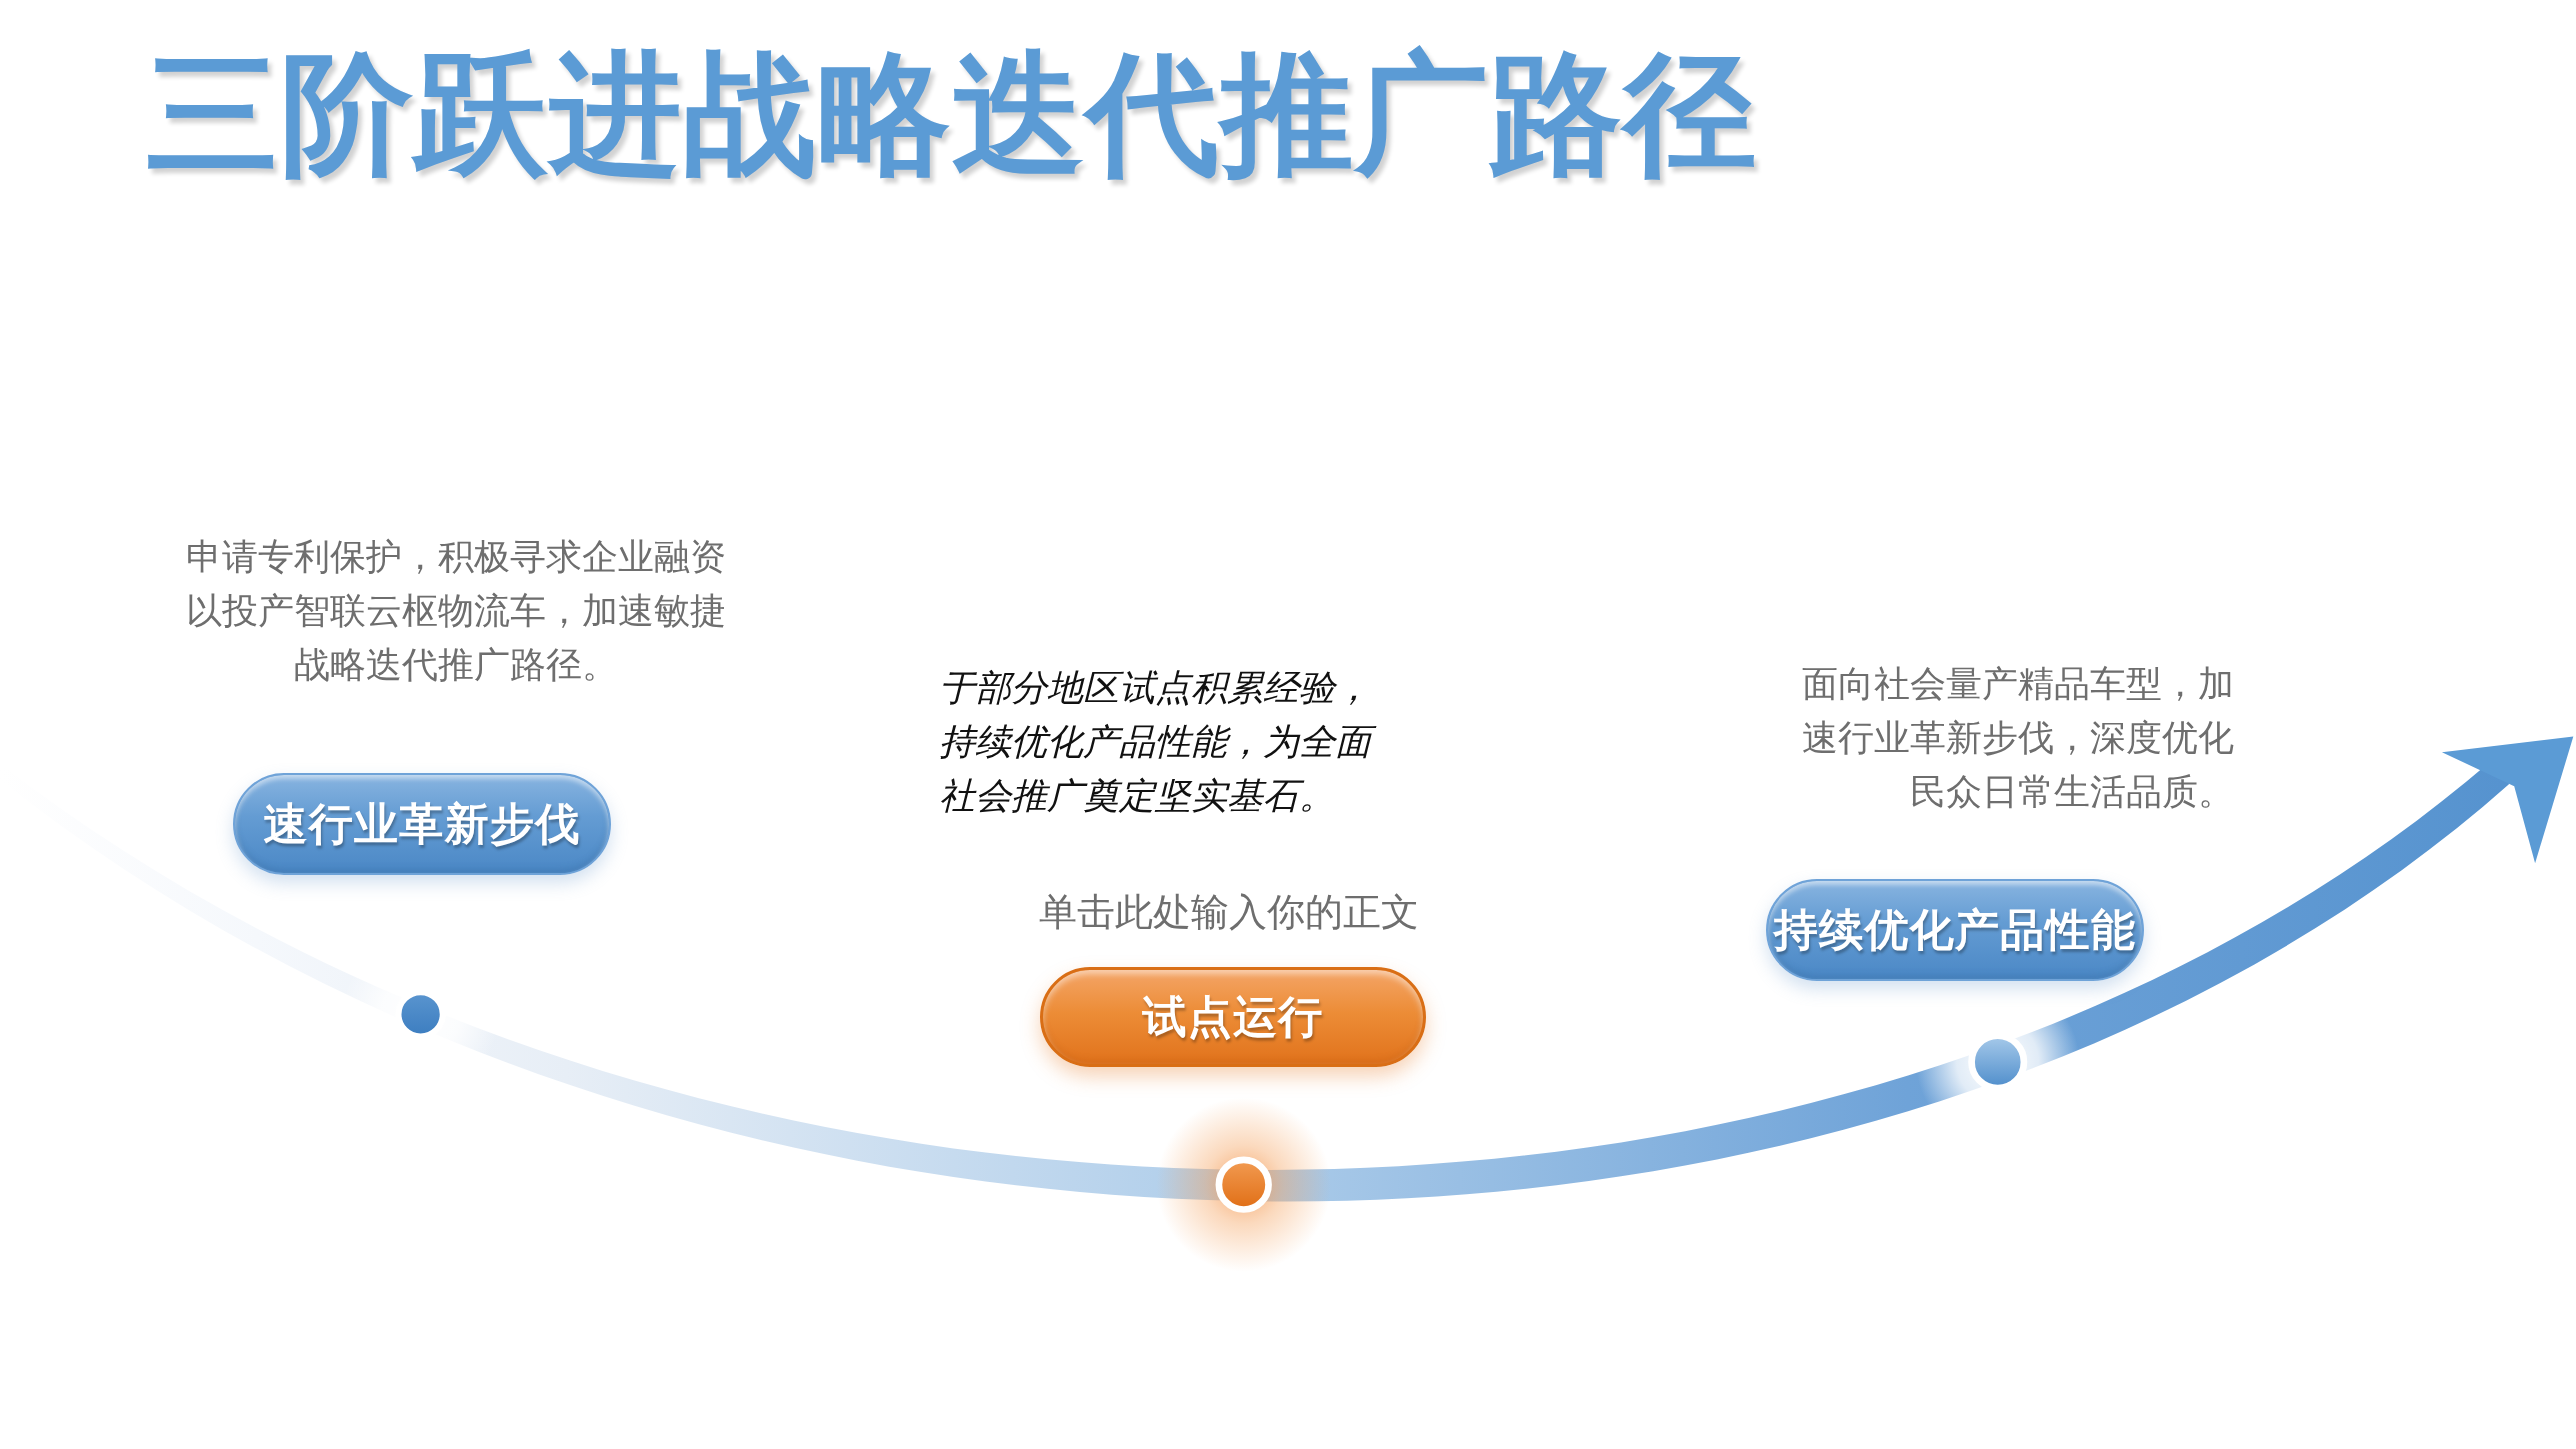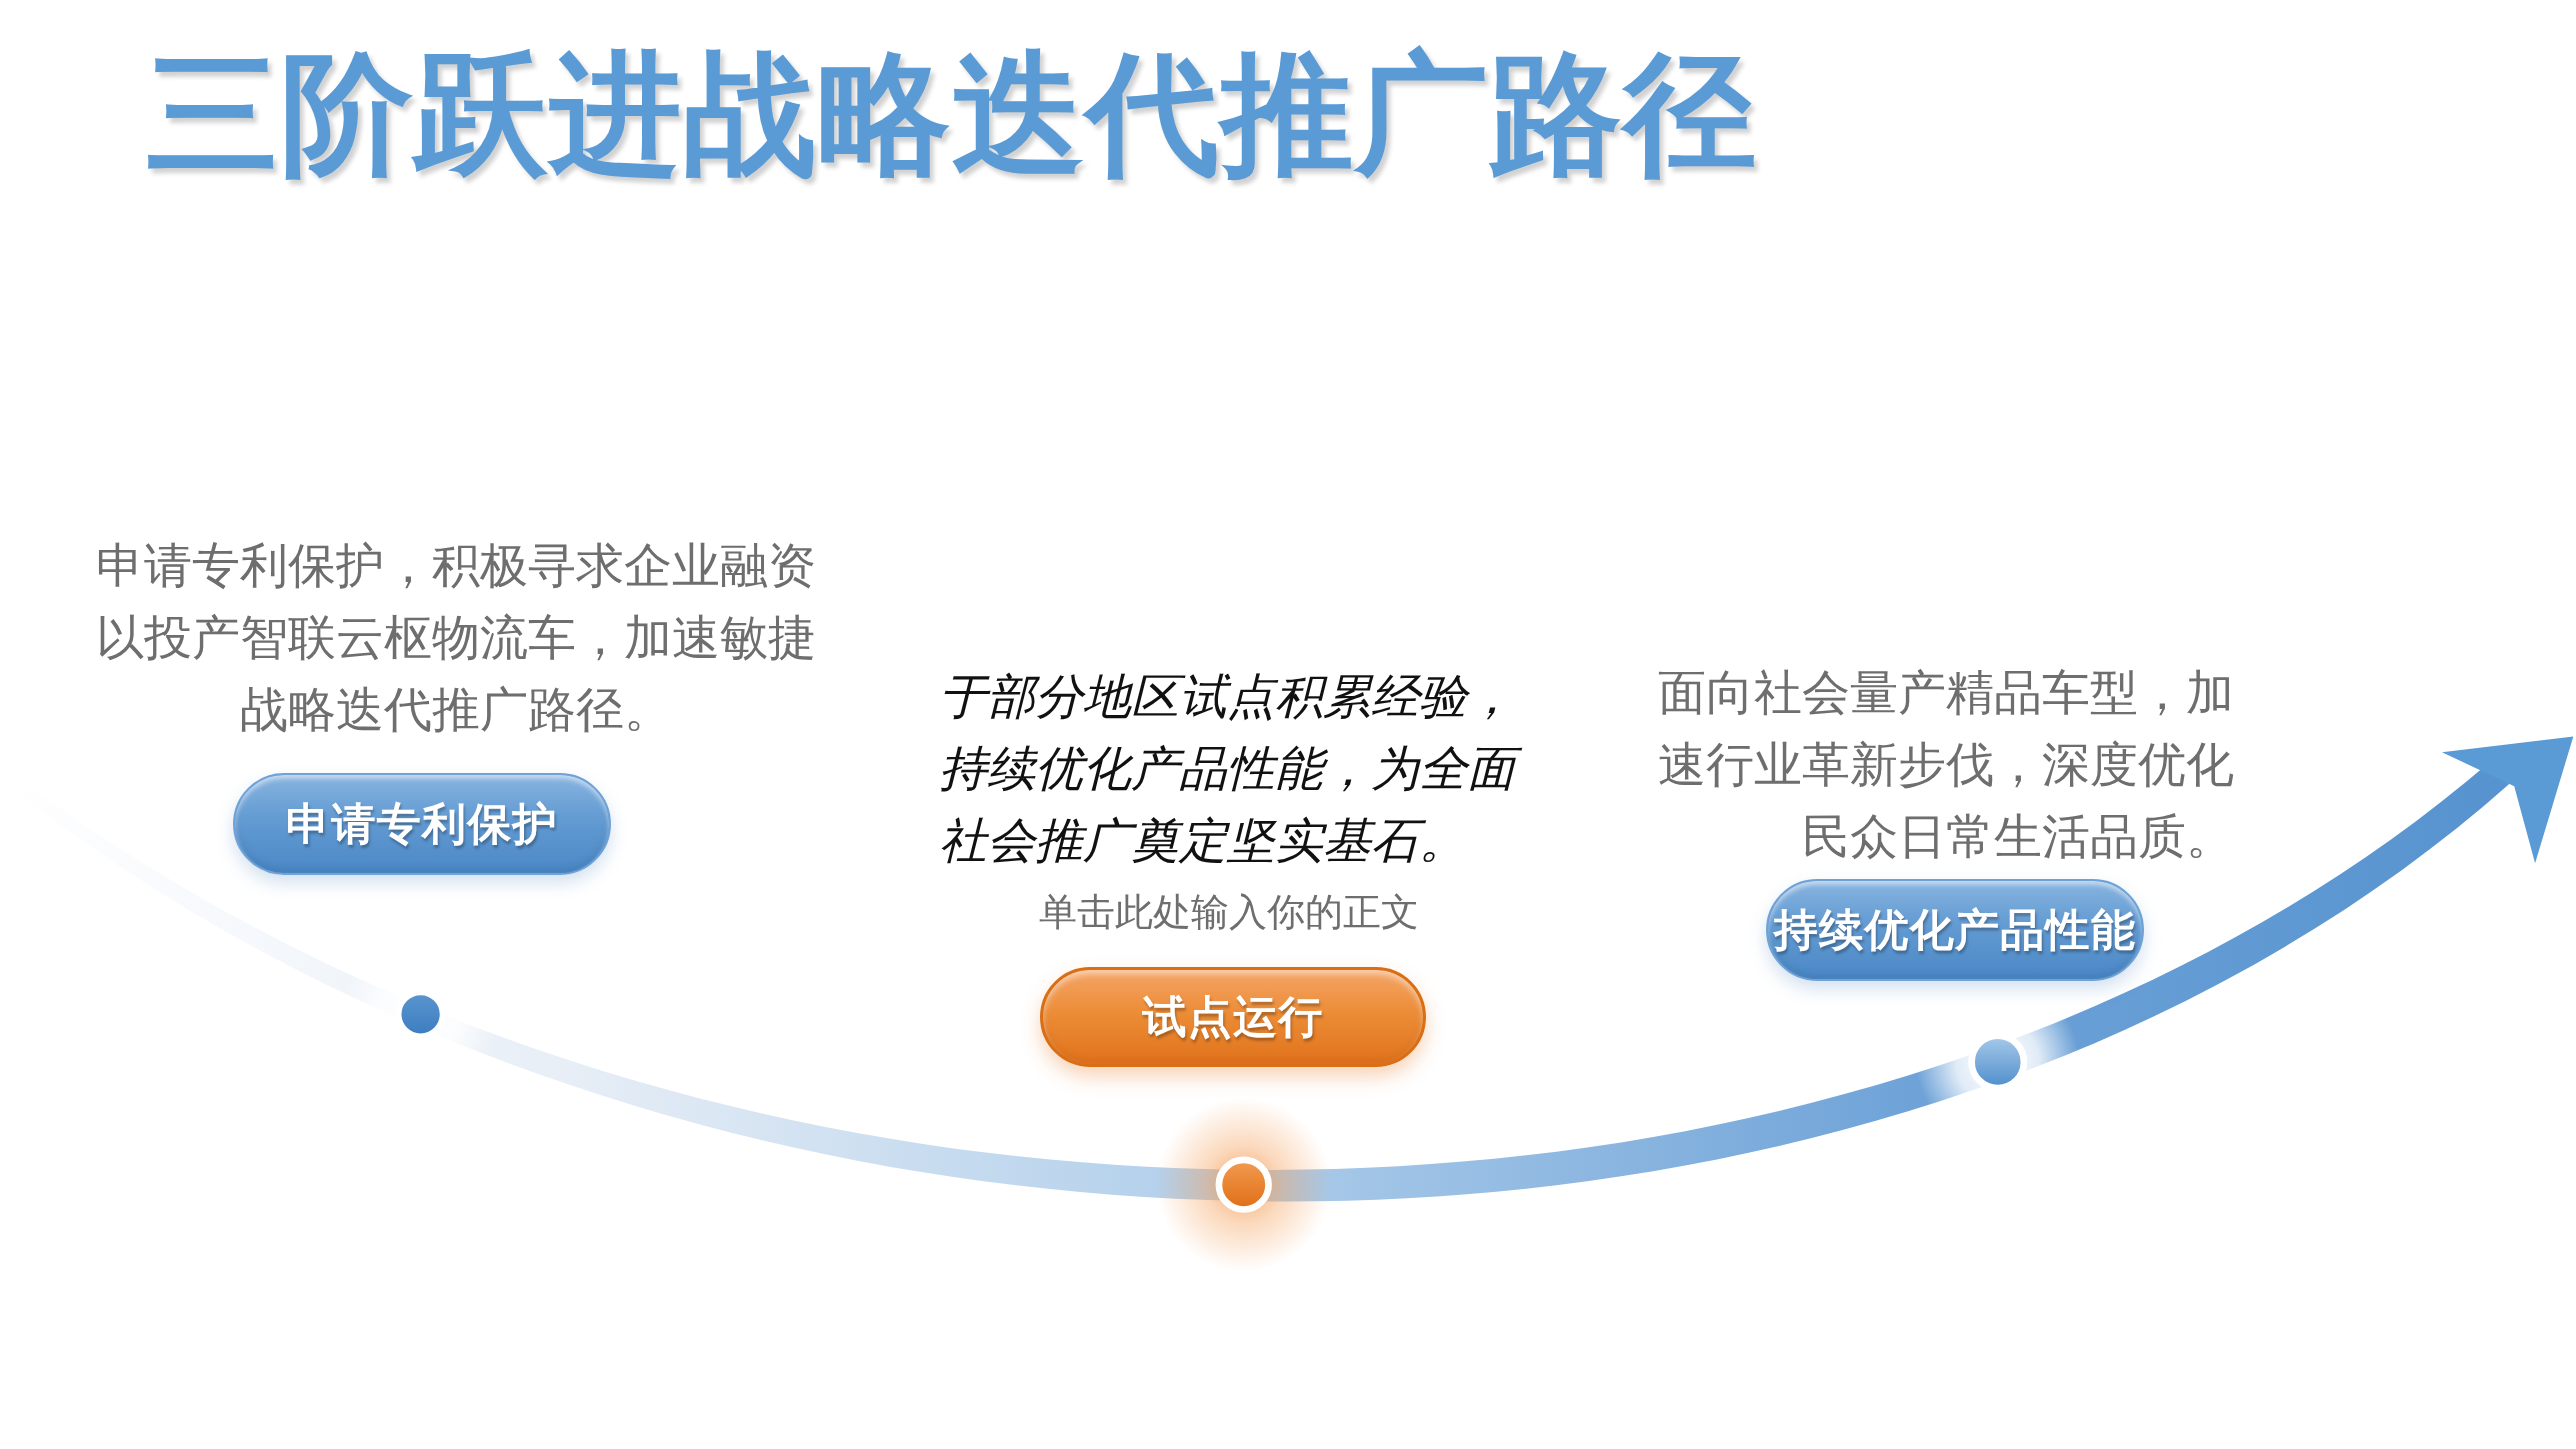--- a/index.html
+++ b/index.html
@@ -13,21 +13,21 @@
   .curve-svg{position:absolute;left:0;top:0;width:2576px;height:1449px;}
   .slide-title{
     position:absolute;left:146px;top:32px;margin:0;
     font-size:133px;line-height:1.25;font-weight:700;
     color:#5B9BD5;letter-spacing:1.3px;
     text-shadow:4px 5.4px 4.7px rgba(0,0,0,0.18);
     white-space:nowrap;
   }
   .desc{
     position:absolute;margin:0;
-    font-size:48px;line-height:1.5;
+    font-size:36px;line-height:1.5;
     white-space:pre-line;
   }
   .desc-1{left:47px;top:530px;width:818px;text-align:center;color:#6E6E6E;}
   .desc-2{left:939px;top:661px;width:657px;text-align:left;color:#111111;font-style:italic;}
   .desc-3{left:1644px;top:657px;width:590px;text-align:right;color:#6E6E6E;}
   .body-placeholder{
     position:absolute;left:1028px;top:888px;width:402px;margin:0;
     text-align:center;font-size:38px;line-height:1.3;color:#6E6E6E;
     cursor:text;
   }
@@ -108,21 +108,21 @@
     <circle cx="627" cy="1512" r="33" fill="url(#dotBlue1)" stroke="#FFFFFF" stroke-width="9"></circle>
     <circle cx="1854" cy="1766" r="37" fill="url(#dotOrange)" stroke="#FFFFFF" stroke-width="10"></circle>
     <circle cx="2978" cy="1583" r="39" fill="url(#dotBlue3)" stroke="#FFFFFF" stroke-width="10"></circle>
   </svg>
 
   <h1 class="slide-title">三阶跃进战略迭代推广路径</h1>
 
   <p class="desc desc-1">申请专利保护，积极寻求企业融资
 以投产智联云枢物流车，加速敏捷
 战略迭代推广路径。</p>
-  <div class="pill pill-blue btn-1">申请专利保护</div>
+  <div class="pill pill-blue btn-1">速行业革新步伐</div>
 
   <p class="desc desc-2">于部分地区试点积累经验，
 持续优化产品性能，为全面
 社会推广奠定坚实基石。</p>
   <p class="body-placeholder">单击此处输入你的正文</p>
   <div class="pill pill-orange btn-2">试点运行</div>
 
   <p class="desc desc-3">面向社会量产精品车型，加
 速行业革新步伐，深度优化
 民众日常生活品质。</p>

